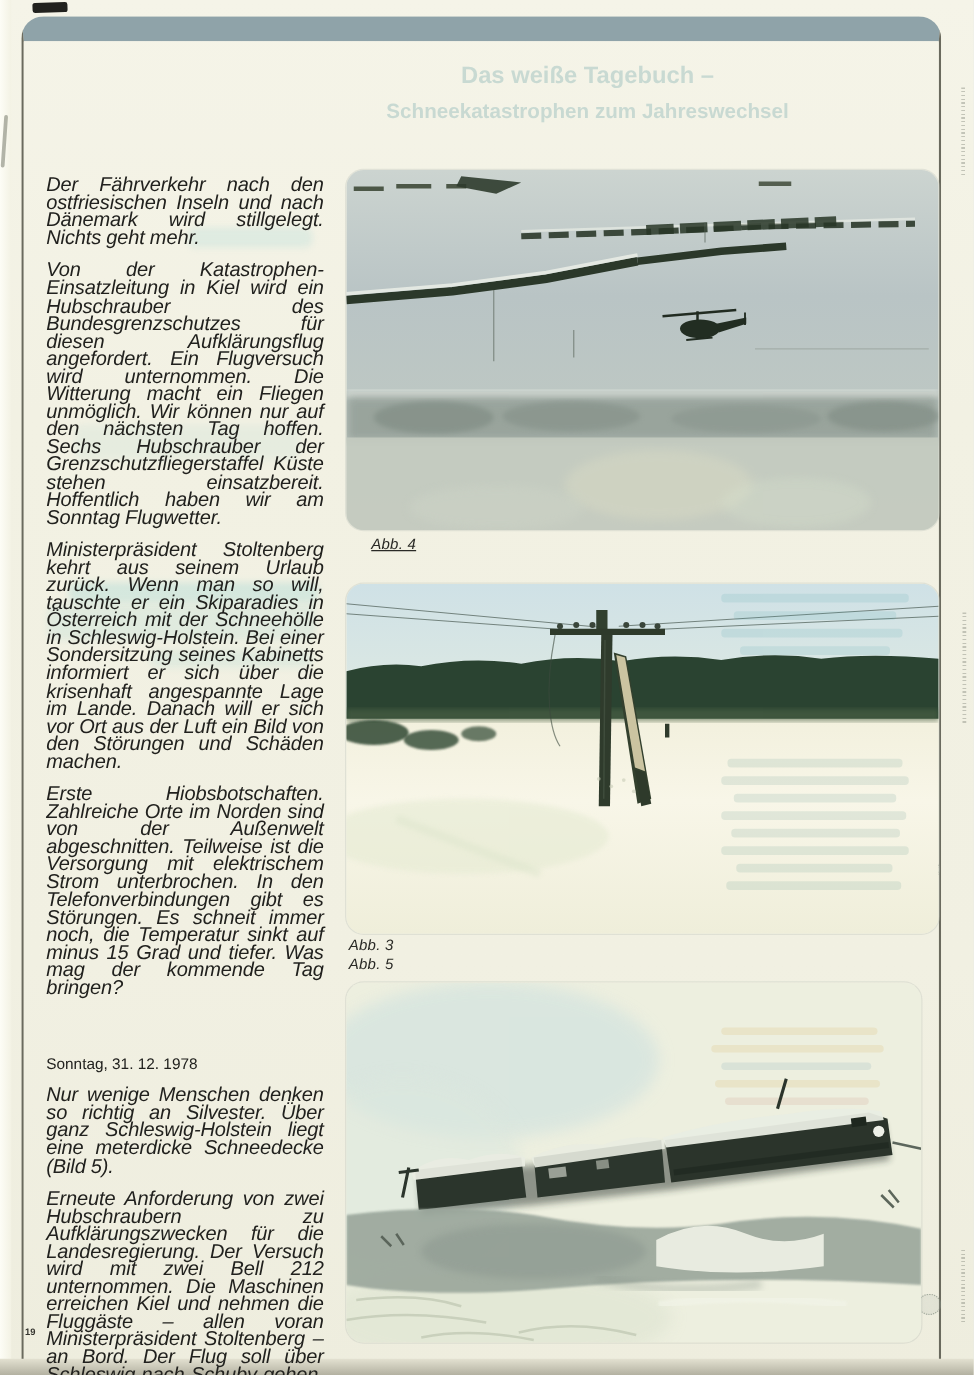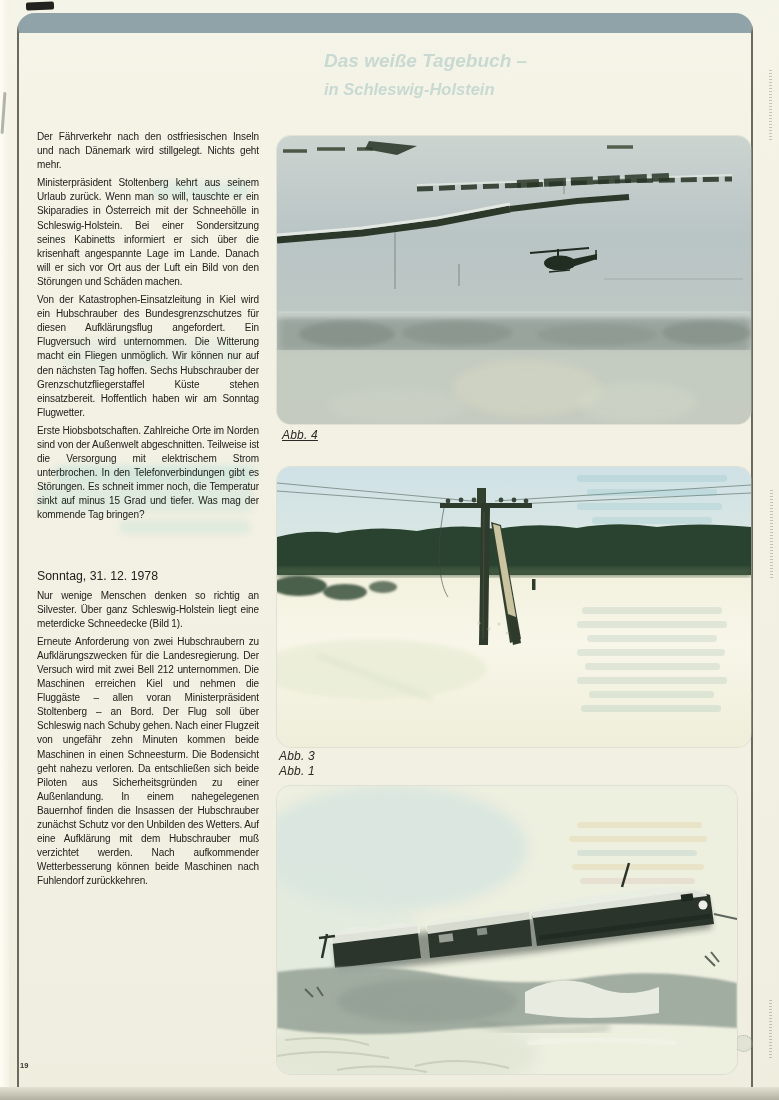--- a/index.html
+++ b/index.html
@@ -18,45 +18,45 @@
   }
   .corner-mark{left:26px;top:2px;width:28px;height:8px;background:#22221e;border-radius:2px;transform:rotate(-2deg);}
   .left-scan-edge{left:0;top:0;width:9px;height:1100px;background:linear-gradient(90deg,#fdfdf6,#f3f2e4);}
   .left-scan-nick{left:2px;top:92px;width:3px;height:42px;background:rgba(90,95,80,.45);transform:rotate(4deg);border-radius:2px;}
   .bottom-edge{left:0;top:1087px;width:779px;height:13px;background:linear-gradient(180deg,#e3e1d1,#b3b1a1);}
   .margin-microtext{width:3px;background:repeating-linear-gradient(180deg,rgba(115,120,108,.38) 0 1px,transparent 1px 3px);}
   .blemish{width:17px;height:15px;border-radius:50%;border:1px dotted rgba(115,126,115,.55);background:radial-gradient(circle,rgba(205,210,198,.35),rgba(160,170,158,.18));}
 
   
   .ghost-title{
-    left:324px;top:46px;width:336px;text-align:left;
-    font-weight:bold;font-style:italic;color:rgba(86,150,158,.28);
+    left:302px;top:46px;width:336px;text-align:center;
+    font-weight:bold;color:rgba(86,150,158,.28);
     filter:blur(.5px);line-height:29px;
   }
   .ghost-title .gl1{font-size:19px;}
   .ghost-title .gl2,.ghost-title .gl3{font-size:16.5px;}
 
   .bleed{position:absolute;border-radius:6px;filter:blur(3px);pointer-events:none;}
 
   
   .text-col{left:37px;top:130px;width:222px;}
   .text-col p{
-    font-size:10px;line-height:14.1px;margin:0 0 4px;
+    font-size:16px;line-height:14.1px;margin:12px 0 4px;
     text-align:justify;letter-spacing:-.1px;
-    hyphens:auto;-webkit-hyphens:auto;word-spacing:-.2px;
+    hyphens:auto;-webkit-hyphens:auto;word-spacing:-.2px;font-style:italic;
   }
   .date-heading{font-size:12.3px;font-weight:normal;margin:46px 0 6px;letter-spacing:0;}
   .page-number{left:20px;top:1061px;font-size:7.5px;font-weight:bold;color:#35352f;}
 
   
   .photo{border-radius:14px;overflow:hidden;box-shadow:0 0 0 1px rgba(190,195,185,.35);}
   .photo svg{display:block;}
   .fig-caption{font-style:italic;font-size:12px;color:#2a2a26;letter-spacing:.2px;}
   #photo1{left:277px;top:136px;width:474px;height:288px;}
-  #cap4{left:282px;top:428px;text-decoration:underline;}
+  #cap4{left:297px;top:428px;text-decoration:underline;}
   #photo2{left:277px;top:467px;width:474px;height:280px;}
   #cap5{left:279px;top:749px;}
   #cap6{left:279px;top:764px;}
   #photo3{left:277px;top:786px;width:460px;height:288px;}
 </style>
 </head>
 <body>
 
 <div class="abs left-scan-edge"></div>
 <div class="abs left-scan-nick"></div>
@@ -64,36 +64,36 @@
 <div class="abs corner-mark"></div>
 <div class="abs bottom-edge"></div>
 <div class="abs margin-microtext" style="left:769px;top:70px;height:70px;"></div>
 <div class="abs margin-microtext" style="left:770px;top:490px;height:90px;"></div>
 <div class="abs margin-microtext" style="left:769px;top:1000px;height:60px;"></div>
 <div class="abs blemish" style="left:733px;top:687px;"></div>
 <div class="abs blemish" style="left:734px;top:1035px;"></div>
 
 <div class="abs ghost-title">
   <div class="gl1">Das weiße Tagebuch –</div>
-  <div class="gl3">in Schleswig-Holstein</div>
+  <div class="gl2">Schneekatastrophen zum Jahreswechsel</div>
 </div>
 
 <div class="bleed" style="left:150px;top:182px;width:100px;height:16px;background:rgba(120,200,205,.16);"></div>
 <div class="bleed" style="left:60px;top:340px;width:180px;height:28px;background:rgba(130,200,200,.10);"></div>
 <div class="bleed" style="left:55px;top:466px;width:200px;height:16px;background:rgba(110,200,205,.22);"></div>
 <div class="bleed" style="left:38px;top:484px;width:215px;height:28px;background:rgba(120,200,200,.14);"></div>
 <div class="bleed" style="left:120px;top:520px;width:130px;height:14px;background:rgba(120,195,200,.14);"></div>
 
 <div class="abs text-col">
   <p>Der Fährverkehr nach den ostfriesischen Inseln und nach Dänemark wird stillgelegt. Nichts geht mehr.</p>
+  <p>Von der Katastrophen-Einsatzleitung in Kiel wird ein Hubschrauber des Bundesgrenzschutzes für diesen Aufklärungsflug angefordert. Ein Flugversuch wird unternommen. Die Witterung macht ein Fliegen unmöglich. Wir können nur auf den nächsten Tag hoffen. Sechs Hubschrauber der Grenzschutzfliegerstaffel Küste stehen einsatzbereit. Hoffentlich haben wir am Sonntag Flugwetter.</p>
   <p>Ministerpräsident Stoltenberg kehrt aus seinem Urlaub zurück. Wenn man so will, tauschte er ein Skiparadies in Österreich mit der Schneehölle in Schleswig-Holstein. Bei einer Sondersitzung seines Kabinetts informiert er sich über die krisenhaft angespannte Lage im Lande. Danach will er sich vor Ort aus der Luft ein Bild von den Störungen und Schäden machen.</p>
-  <p>Von der Katastrophen-Einsatzleitung in Kiel wird ein Hubschrauber des Bundesgrenzschutzes für diesen Aufklärungsflug angefordert. Ein Flugversuch wird unternommen. Die Witterung macht ein Fliegen unmöglich. Wir können nur auf den nächsten Tag hoffen. Sechs Hubschrauber der Grenzschutzfliegerstaffel Küste stehen einsatzbereit. Hoffentlich haben wir am Sonntag Flugwetter.</p>
   <p>Erste Hiobsbotschaften. Zahlreiche Orte im Norden sind von der Außenwelt abgeschnitten. Teilweise ist die Versorgung mit elektrischem Strom unterbrochen. In den Telefonverbindungen gibt es Störungen. Es schneit immer noch, die Temperatur sinkt auf minus 15 Grad und tiefer. Was mag der kommende Tag bringen?</p>
   <div class="date-heading">Sonntag, 31. 12. 1978</div>
-  <p>Nur wenige Menschen denken so richtig an Silvester. Über ganz Schleswig-Holstein liegt eine meterdicke Schneedecke (Bild 1).</p>
+  <p>Nur wenige Menschen denken so richtig an Silvester. Über ganz Schleswig-Holstein liegt eine meterdicke Schneedecke (Bild 5).</p>
   <p>Erneute Anforderung von zwei Hubschraubern zu Aufklärungszwecken für die Landesregierung. Der Versuch wird mit zwei Bell 212 unternommen. Die Maschinen erreichen Kiel und nehmen die Fluggäste – allen voran Ministerpräsident Stoltenberg – an Bord. Der Flug soll über Schleswig nach Schuby gehen. Nach einer Flugzeit von ungefähr zehn Minuten kommen beide Maschinen in einen Schneesturm. Die Bodensicht geht nahezu verloren. Da entschließen sich beide Piloten aus Sicherheitsgründen zu einer Außenlandung. In einem nahegelegenen Bauernhof finden die Insassen der Hubschrauber zunächst Schutz vor den Unbilden des Wetters. Auf eine Aufklärung mit dem Hubschrauber muß verzichtet werden. Nach aufkommender Wetterbesserung können beide Maschinen nach Fuhlendorf zurückkehren.</p>
 </div>
 
 <div class="abs page-number">19</div>
 
 <div id="photo1" class="abs photo">
   <svg width="474" height="288" viewBox="0 0 474 288" xmlns="http://www.w3.org/2000/svg">
     <defs>
       <linearGradient id="p1bg" x1="0" y1="0" x2="0" y2="1">
         <stop offset="0" stop-color="#ccd4d0"></stop>
@@ -226,21 +226,21 @@
     <path d="M40,188 L155,232" stroke="#dde5cc" stroke-width="7" opacity=".5" filter="url(#p2b2)"></path>
     <g fill="#c9cdb8" opacity=".6">
       <circle cx="202" cy="156" r="1.5"></circle>
         <circle cx="212" cy="162" r="1.5"></circle>
         <circle cx="222" cy="157" r="1.5"></circle>
         <circle cx="230" cy="166" r="1.5"></circle>
     </g>
   </svg>
 </div>
 <div id="cap5" class="abs fig-caption">Abb. 3</div>
-<div id="cap6" class="abs fig-caption">Abb. 1</div>
+<div id="cap6" class="abs fig-caption">Abb. 5</div>
 
 <div id="photo3" class="abs photo">
   <svg width="460" height="288" viewBox="0 0 460 288" xmlns="http://www.w3.org/2000/svg">
     <defs>
       <filter id="p3b6">
           <feGaussianBlur stdDeviation="6"></feGaussianBlur>
         </filter>
       <filter id="p3b3">
           <feGaussianBlur stdDeviation="3"></feGaussianBlur>
         </filter>

